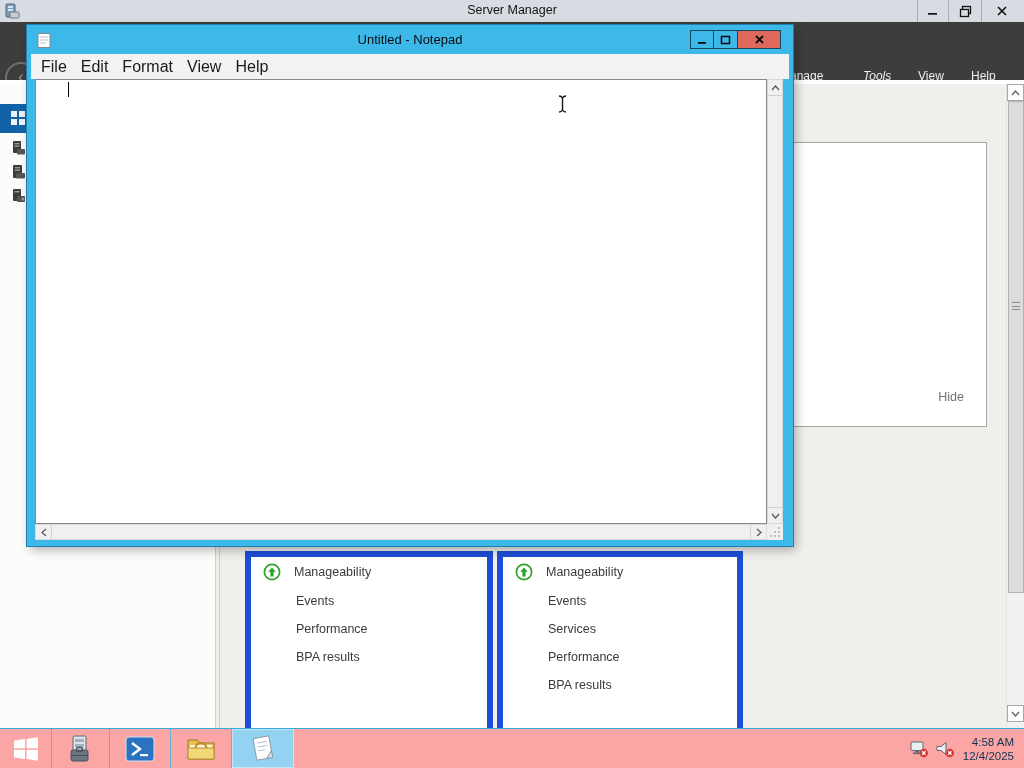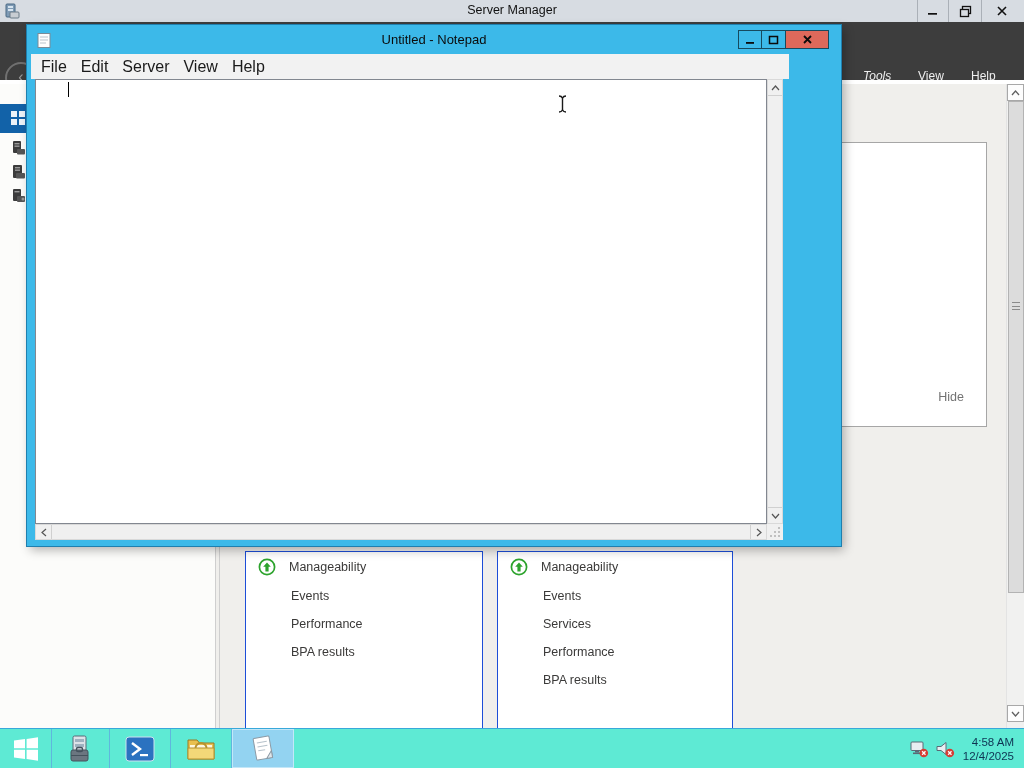--- a/index.html
+++ b/index.html
@@ -25,45 +25,45 @@
   .sm-panel{left:793px;top:142px;width:192px;height:283px;background:#fff;border:1px solid #a6a6a6;}
   .sm-hide{right:22px;bottom:22px;font-size:12.5px;color:#737373;}
   
   .sm-scroll{left:1006px;top:84px;width:17px;height:644px;background:#f1f1f0;border-left:1px solid #e3e3e3;}
   .sm-scroll-btn{left:0;width:17px;height:17px;background:#fdfdfd;border:1px solid #a8a8a8;box-sizing:border-box;
                  display:flex;align-items:center;justify-content:center;}
   .sm-thumb{left:1px;top:17px;width:14px;height:490px;background:#dcdcdc;border:1px solid #b3b3b3;}
   .grip{left:3px;width:8px;height:8px;display:flex;flex-direction:column;justify-content:space-between;}
   .grip i{display:block;height:1px;background:#8a8a8a;}
   
-  .tile{background:#fff;border:1px solid #1d4ed8;text-align:right;}
+  .tile{background:#fff;border:6px solid #1d4ed8;text-align:right;}
   .tile-head{position:absolute;left:12px;top:6px;display:flex;align-items:center;gap:13px;}
   .tile-label{font-size:12.5px;color:#3b3a39;}
   .tile-link{position:absolute;left:45px;font-size:12.5px;color:#3b3a39;}
   
   .np-win{left:27px;top:25px;width:766px;height:521px;background:#3cb9e9;
-          box-shadow:0 0 0 1px #1f7fae, 3px 4px 10px rgba(0,0,0,.3);padding-left:48px;}
+          box-shadow:0 0 0 1px #1f7fae, 3px 4px 10px rgba(0,0,0,.3);}
   .np-title{left:0;top:7px;width:100%;text-align:center;font-size:13px;color:#0b0b0b;}
   .np-icon{left:10px;top:7px;}
   .np-controls{right:12px;top:5px;height:19px;display:flex;}
   .np-ctl{height:19px;display:flex;align-items:center;justify-content:center;
           border:1px solid #164a5f;box-sizing:border-box;margin-left:-1px;}
   .np-ctl.min{width:24px;}
   .np-ctl.max{width:25px;}
   .np-ctl.close{width:44px;background:#de695b;}
   .np-menubar{left:4px;top:29px;width:758px;height:25px;background:#f2f2f2;display:flex;align-items:center;padding-left:3px;box-sizing:border-box;}
   .np-menu-item{padding:0 7px;font-size:16px;color:#1a1a1a;}
   .np-text{left:8px;top:54px;width:732px;height:445px;background:#fff;border:1px solid #828790;box-sizing:border-box;}
   .np-caret{left:6px;top:3px;width:1px;height:15px;background:#000;}
   .np-vscroll{left:740px;top:54px;width:16px;height:445px;background:#f0f0f0;border:1px solid #d9d9d9;box-sizing:border-box;}
   .np-hscroll{left:8px;top:499px;width:732px;height:16px;background:#f0f0f0;border:1px solid #d9d9d9;box-sizing:border-box;}
   .np-sbtn{position:absolute;background:#f0f0f0;display:flex;align-items:center;justify-content:center;}
   .np-corner{left:740px;top:499px;width:16px;height:16px;background:#f0f0f0;}
   
-  .taskbar{left:0;top:728px;width:1024px;height:40px;background:#5eead4;border-top:1px solid #38a8da;box-sizing:border-box;}
+  .taskbar{left:0;top:728px;width:1024px;height:40px;background:#fca5a5;border-top:1px solid #38a8da;box-sizing:border-box;}
   .tb-btn{position:absolute;top:0;height:39px;display:flex;align-items:center;justify-content:center;border-right:1px solid #5fb6dd;box-sizing:border-box;}
   .tb-btn.active{background:#93d3f1;border:1px solid #c3e7f8;border-right:1px solid #c3e7f8;}
   .tray{position:absolute;top:0;right:0;height:39px;display:flex;align-items:center;}
   .clock{text-align:right;font-size:11.5px;line-height:14px;color:#0e3352;margin:0 10px 0 8px;}
   svg{display:block;}
 </style>
 </head>
 <body>
 
 <div id="screen">
@@ -245,21 +245,21 @@
           <svg width="11" height="11">
               <path d="M2 2 L9 9 M9 2 L2 9" stroke="#0b0b0b" stroke-width="1.8"></path>
             </svg>
         </span>
       </div>
     </div>
 
     <div class="abs np-menubar">
       <span class="np-menu-item">File</span>
       <span class="np-menu-item">Edit</span>
-      <span class="np-menu-item">Server</span>
+      <span class="np-menu-item">Format</span>
       <span class="np-menu-item">View</span>
       <span class="np-menu-item">Help</span>
     </div>
 
     <div class="abs np-text"></div>
     <div class="abs np-caret" style="left:41px;top:57px;"></div>
 
     <div class="abs np-vscroll">
       <div class="np-sbtn" style="left:0;top:0;width:14px;height:15px;border-bottom:1px solid #d0d0d0;">
         <svg width="9" height="6">

